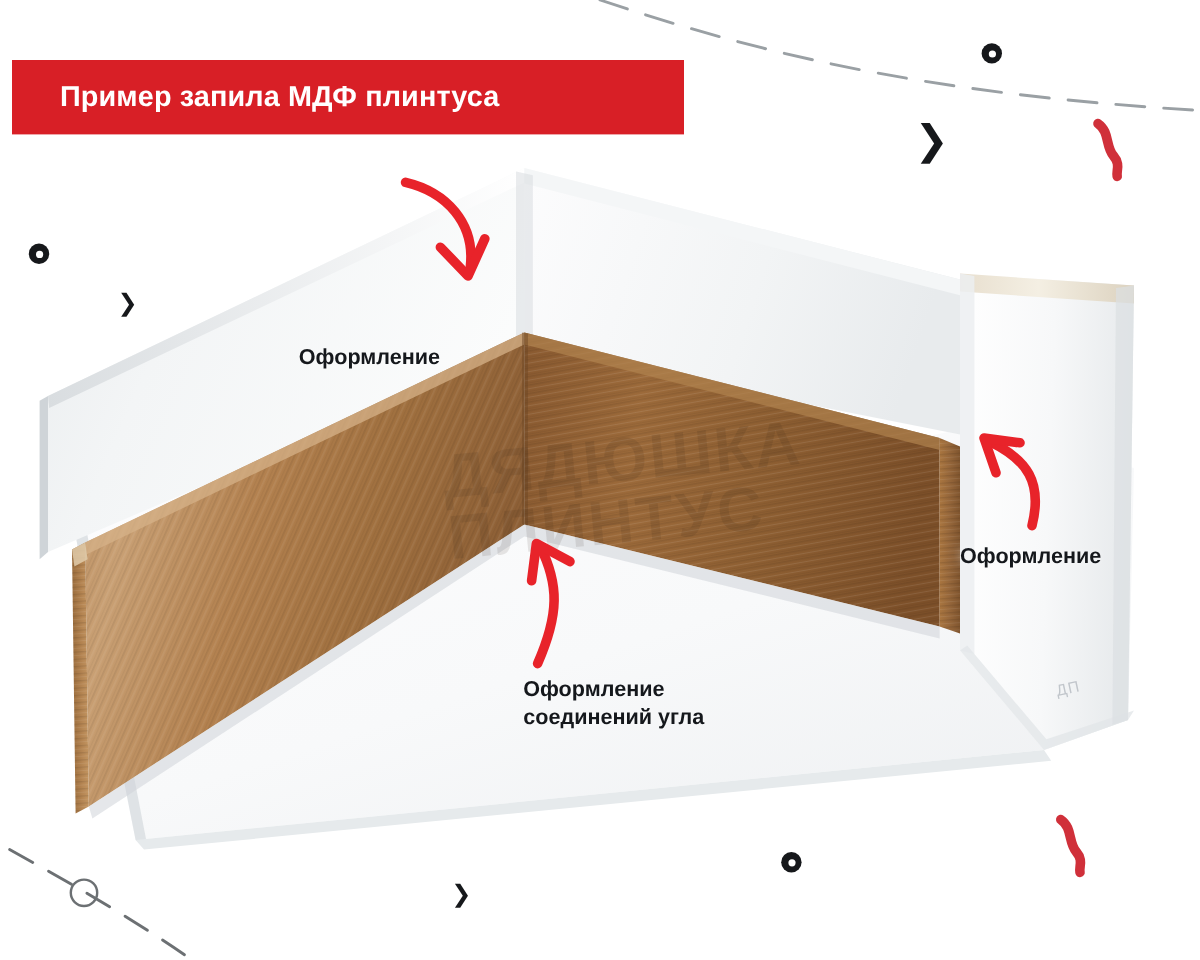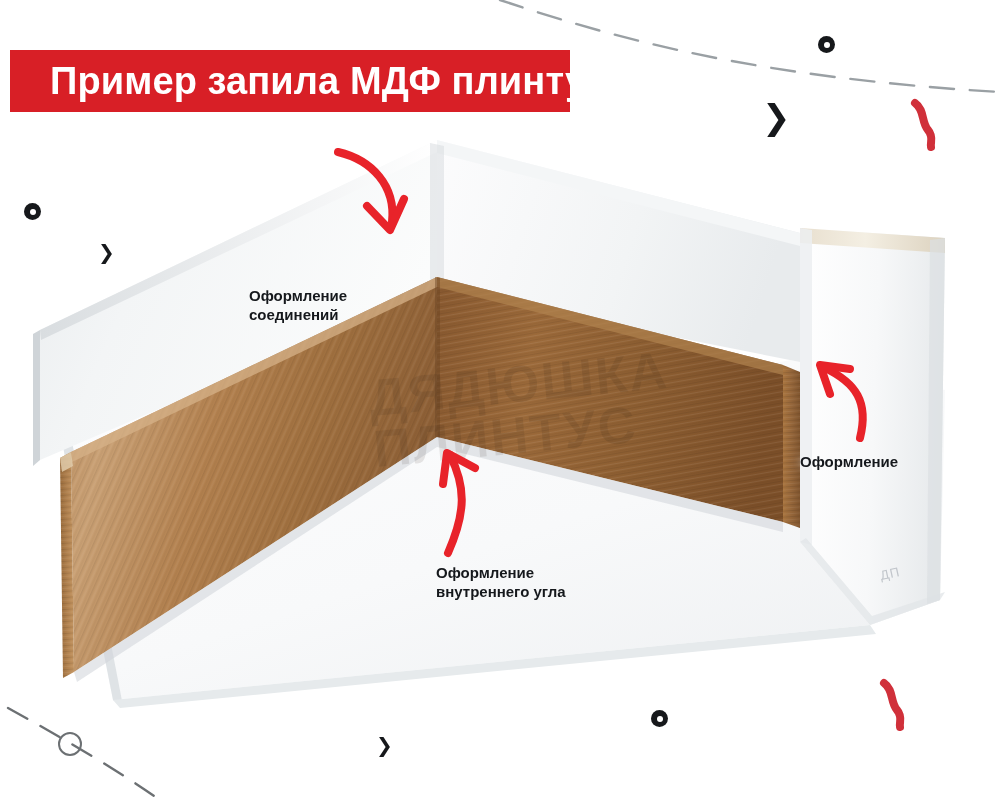--- a/index.html
+++ b/index.html
@@ -13,29 +13,29 @@
   .layer{position:absolute;inset:0;width:1000px;height:800px;}
 
   
   #title-banner{
     position:absolute;left:10px;top:50px;width:560px;height:62px;
     background:#d81f26;
     display:flex;align-items:center;
     z-index:40;
   }
   #title-banner .txt{
-    color:#ffffff;font-size:38px;font-weight:bold;
+    color:#ffffff;font-size:24px;font-weight:bold;
     letter-spacing:.1px;padding-left:40px;white-space:nowrap;
     line-height:1;
   }
 
   
   .anno{
     position:absolute;z-index:36;color:#15181c;
-    font-size:15px;font-weight:bold;line-height:1.28;
+    font-size:18px;font-weight:bold;line-height:1.28;
     text-shadow:0 0 7px rgba(255,255,255,.55),0 0 14px rgba(255,255,255,.4);
   }
   #anno-joints{left:249px;top:286px;}
   #anno-inner{left:436px;top:563px;}
   #anno-caps{left:800px;top:452px;}
 
   
   .deco{position:absolute;z-index:30;}
   .donut{border-radius:50%;background:#16181b;}
   .donut::after{content:"";position:absolute;left:50%;top:50%;
@@ -243,25 +243,24 @@
   <div class="deco comma" style="left:762px;top:100px;font-size:34px;">❯</div>
   <div class="deco comma" style="left:98px;top:242px;font-size:20px;">❯</div>
   <div class="deco comma" style="left:376px;top:735px;font-size:20px;">❯</div>
 
   <div id="title-banner">
     <span class="txt">Пример запила МДФ плинтуса</span>
   </div>
 
   <div class="anno" id="anno-joints">
     <div>Оформление</div>
-    <div>соединений</div>
   </div>
 
   <div class="anno" id="anno-inner">
     <div>Оформление</div>
-    <div>внутреннего угла</div>
+    <div>соединений угла</div>
   </div>
 
   <div class="anno" id="anno-caps">
     <div>Оформление</div>
   </div>
 
 </div>
 
 </body></html>

